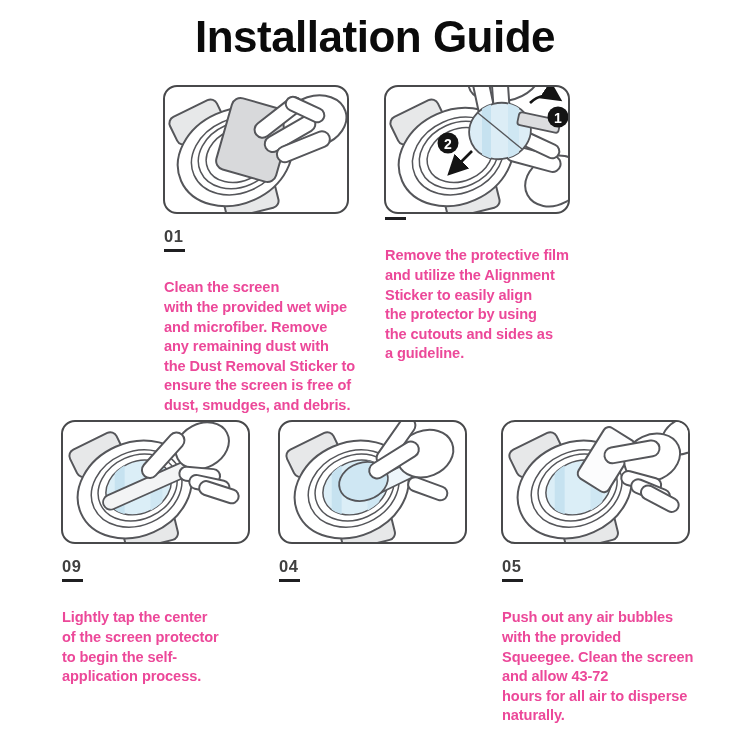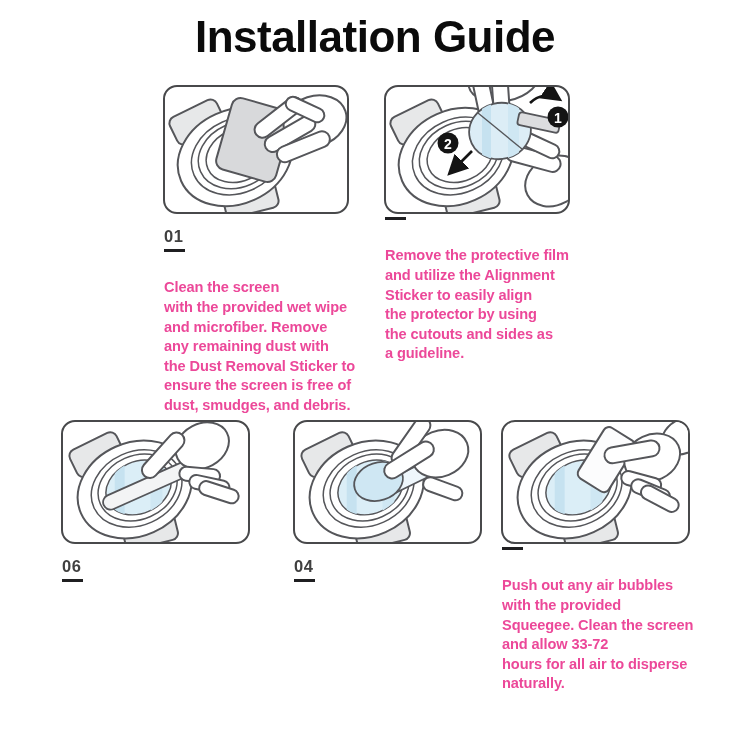--- a/index.html
+++ b/index.html
@@ -23,21 +23,21 @@
     font-size:16.5px;font-weight:700;color:#404040;margin:13px 0 0 1px;letter-spacing:.5px;
   }
   .step-bar{width:21px;height:3.4px;background:#1f1f21;margin-top:3px;margin-left:1px}
   .step-text{
     font-size:14.6px;line-height:19.6px;color:#ec4899;margin-top:26px;margin-left:1px;
     white-space:pre-line;letter-spacing:-0.1px;font-weight:bold;
   }
   #col-01{left:163px;top:85px;width:196px}
   #col-02{left:384px;top:85px;width:196px}
   #col-03{left:61px;top:420px;width:200px}
-  #col-04{left:293px;top:420px;width:200px}
+  #col-04{left:278px;top:420px;width:200px}
   #col-05{left:501px;top:420px;width:200px}
 </style>
 </head>
 <body>
 
 <svg width="0" height="0" style="position:absolute" aria-hidden="true">
   <defs>
     <marker id="ah" markerWidth="9" markerHeight="9" refX="6.5" refY="4" orient="auto">
       <path d="M0,0 L8,4 L0,8 Z" fill="#141414"></path>
     </marker>
@@ -151,22 +151,26 @@
       <rect x="36" y="56" width="110" height="15" rx="7.5" transform="rotate(-24 91 63)" fill="#f3f4f5" stroke="#55565a" stroke-width="1.8"></rect>
       <g fill="#ffffff" stroke="#55565a" stroke-width="2">
         <ellipse cx="140" cy="26" rx="28" ry="22" transform="rotate(-28 140 26)"></ellipse>
         <use href="#finger" transform="translate(86,52) rotate(42)"></use>
         <use href="#finger-s" transform="translate(122,54) rotate(95)"></use>
         <use href="#finger-s" transform="translate(132,62) rotate(102)"></use>
         <use href="#finger-s" transform="translate(142,68) rotate(108)"></use>
       </g>
     </svg>
   </div>
-  <div class="step-num">06</div>
-  <div class="step-bar"></div>
+  <div class="step-num">09</div>
+  <div class="step-bar"></div>
+  <p class="step-text">Lightly tap the center
+of the screen protector
+to begin the self-
+application process.</p>
 </div>
 
 <div class="col" id="col-04">
   <div class="panel panel-sm">
     <svg class="ill" viewBox="0 0 186 125" preserveAspectRatio="xMidYMid slice">
       <g>
         <use href="#watch-base"></use>
         <use href="#watch-face" fill="#dbeef7" stroke="#55565a" stroke-width="1.5"></use>
         <g clip-path="url(#wfclip)">
           <rect x="52" y="34" width="10" height="70" fill="#c6e2f0"></rect>
@@ -202,20 +206,21 @@
       <g fill="#ffffff" stroke="#55565a" stroke-width="2">
         <ellipse cx="182" cy="16" rx="24" ry="17" transform="rotate(-30 182 16)"></ellipse>
         <ellipse cx="150" cy="38" rx="29" ry="23" transform="rotate(-25 150 38)"></ellipse>
         <use href="#finger" transform="translate(108,36) rotate(80)"></use>
         <use href="#finger-s" transform="translate(124,58) rotate(105)"></use>
         <use href="#finger-s" transform="translate(134,66) rotate(112)"></use>
         <use href="#finger-s" transform="translate(144,72) rotate(118)"></use>
       </g>
     </svg>
   </div>
+  <div class="step-num">05</div>
   <div class="step-bar"></div>
   <p class="step-text">Push out any air bubbles
 with the provided
 Squeegee. Clean the screen
-and allow 33-72
+and allow 43-72
 hours for all air to disperse
 naturally.</p>
 </div>
 
 </body></html>

